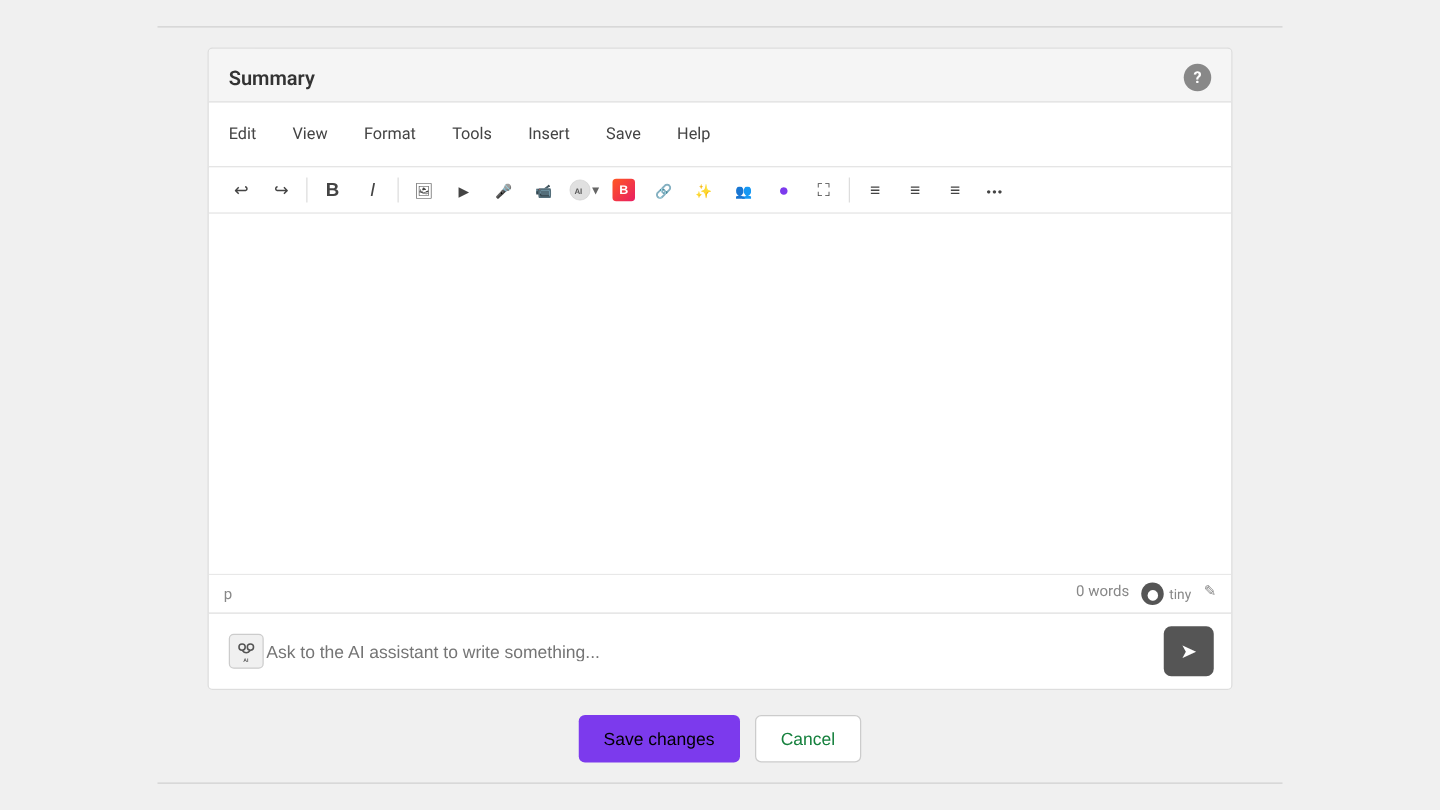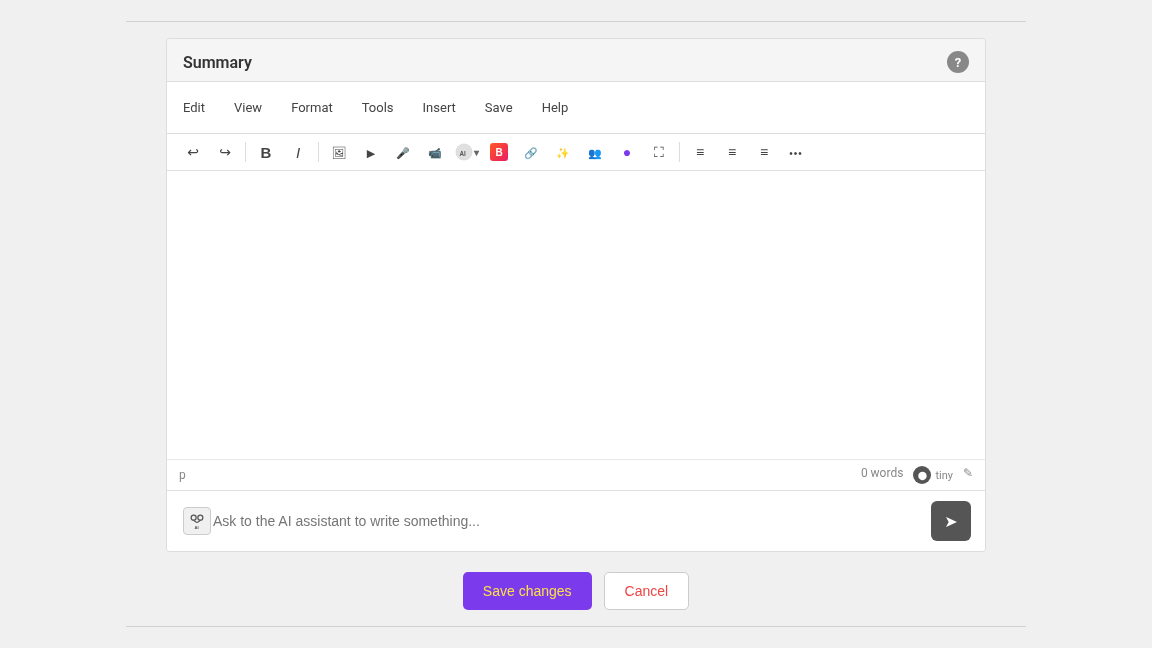--- a/index.html
+++ b/index.html
@@ -198,31 +198,31 @@
       font-size: 16px;
     }
     .action-buttons {
       display: flex;
       gap: 12px;
       margin-top: 20px;
       margin-left: 0;
     }
     .btn-save {
       background: #7c3aed;
-      color: #fde047;
+      color: #000000;
       border: none;
       padding: 10px 20px;
       border-radius: 5px;
       font-size: 14px;
       font-weight: 500;
       cursor: pointer;
     }
     .btn-cancel {
       background: white;
-      color: #ef4444;
+      color: #15803d;
       border: 1px solid #ccc;
       padding: 10px 20px;
       border-radius: 5px;
       font-size: 14px;
       font-weight: 500;
       cursor: pointer;
     }
     .bottom-border {
       width: 900px;
       height: 1px;

